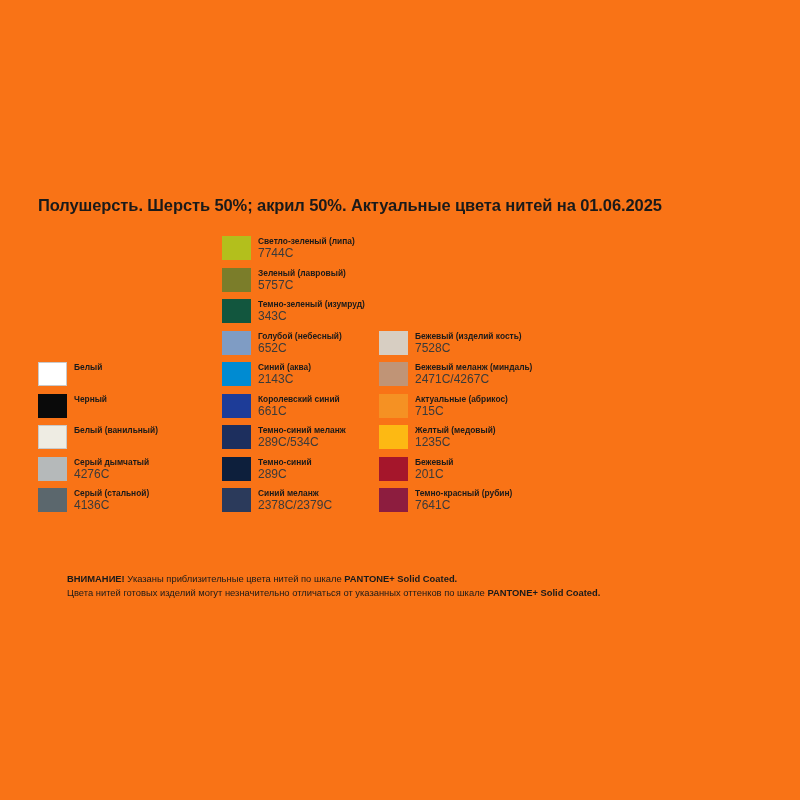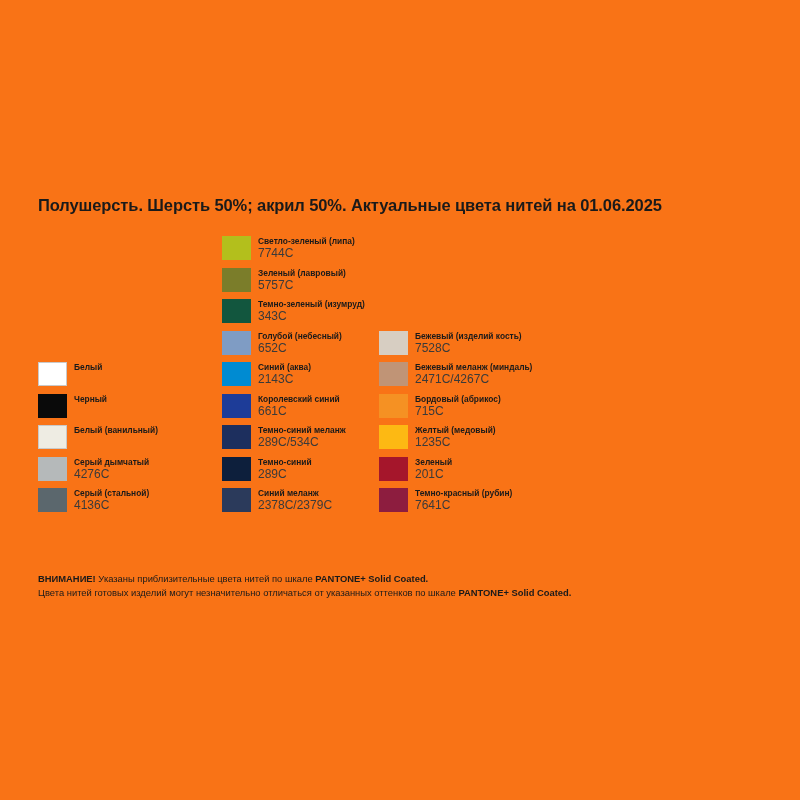--- a/index.html
+++ b/index.html
@@ -81,20 +81,21 @@
     position: absolute;
     left: 38px;
     top: 572px;
     width: 700px;
   }
   .foot-line {
     font-size: 9.4px;
     color: #1a1a1a;
     line-height: 1.5;
     white-space: nowrap;
+    margin-left: 29px;
   }
   .foot-line b { font-weight: bold; }
 </style>
 </head>
 <body>
 
 <div class="page">
 
   <div class="title">Полушерсть. Шерсть 50%; акрил 50%. Актуальные цвета нитей на 01.06.2025</div>
 
@@ -212,35 +213,35 @@
         <div class="swatch-row">
           <div class="chip" style="background: rgb(192, 148, 118);"></div>
           <div class="labels">
             <div class="lbl-name">Бежевый меланж (миндаль)</div>
             <div class="lbl-code">2471C/4267C</div>
           </div>
         </div>
         <div class="swatch-row">
           <div class="chip" style="background: rgb(245, 145, 35);"></div>
           <div class="labels">
-            <div class="lbl-name">Бордовый (абрикос)</div>
+            <div class="lbl-name">Актуальные (абрикос)</div>
             <div class="lbl-code">715C</div>
           </div>
         </div>
         <div class="swatch-row">
           <div class="chip" style="background: rgb(253, 185, 19);"></div>
           <div class="labels">
             <div class="lbl-name">Желтый (медовый)</div>
             <div class="lbl-code">1235C</div>
           </div>
         </div>
         <div class="swatch-row">
           <div class="chip" style="background: rgb(165, 22, 43);"></div>
           <div class="labels">
-            <div class="lbl-name">Зеленый</div>
+            <div class="lbl-name">Бежевый</div>
             <div class="lbl-code">201C</div>
           </div>
         </div>
         <div class="swatch-row">
           <div class="chip" style="background: rgb(141, 29, 63);"></div>
           <div class="labels">
             <div class="lbl-name">Темно-красный (рубин)</div>
             <div class="lbl-code">7641C</div>
           </div>
         </div>

